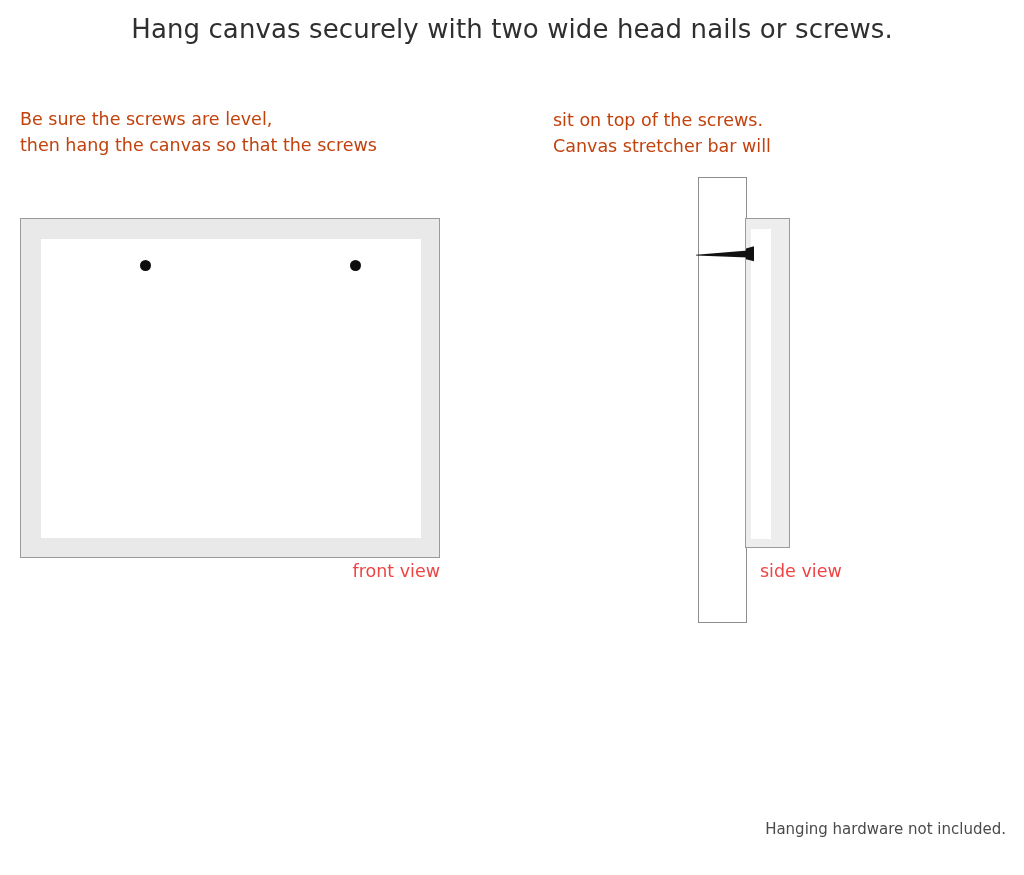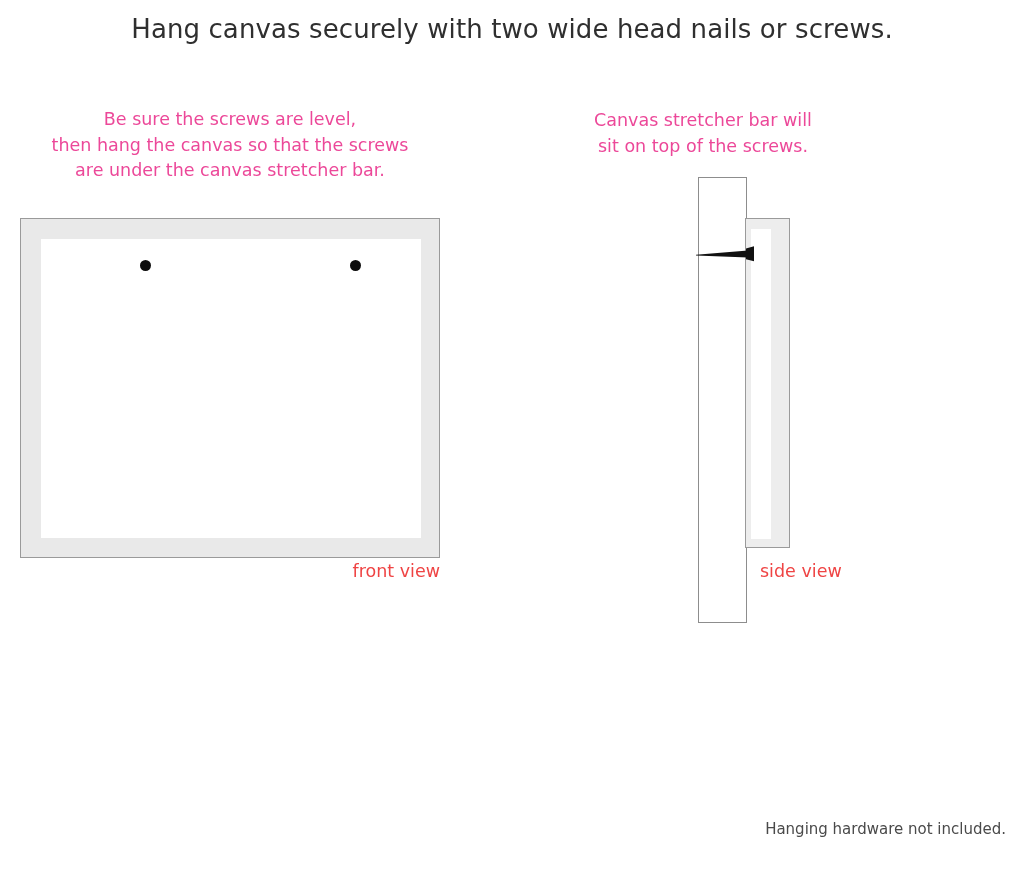--- a/index.html
+++ b/index.html
@@ -35,25 +35,25 @@
     font-size: 26px;
     font-weight: 400;
     letter-spacing: 0.1px;
     color: #2f2f2f;
     white-space: nowrap;
   }
 
   
   .caption {
     position: absolute;
-    text-align: center;
+    text-align: left;
     font-size: 17.5px;
     line-height: 25.5px;
     font-weight: 400;
-    color: #ec4899;
+    color: #c2410c;
   }
   .caption-left {
     left: 20px;
     top: 107px;
     width: 420px;
   }
   .caption-right {
     left: 553px;
     top: 108px;
     width: 300px;
@@ -176,26 +176,25 @@
 </head>
 <body>
 
 <div class="stage">
 
   <div class="headline">Hang canvas securely with two wide head nails or screws.</div>
 
   <div class="caption caption-left">
     <span class="line">Be sure the screws are level,</span>
     <span class="line">then hang the canvas so that the screws</span>
-    <span class="line">are under the canvas stretcher bar.</span>
   </div>
 
   <div class="caption caption-right">
+    <span class="line">sit on top of the screws.</span>
     <span class="line">Canvas stretcher bar will</span>
-    <span class="line">sit on top of the screws.</span>
   </div>
 
   <div class="front-view">
     <div class="front-frame">
       <div class="front-inner">
         <div class="screw-dot screw-dot-left"></div>
         <div class="screw-dot screw-dot-right"></div>
       </div>
     </div>
   </div>

